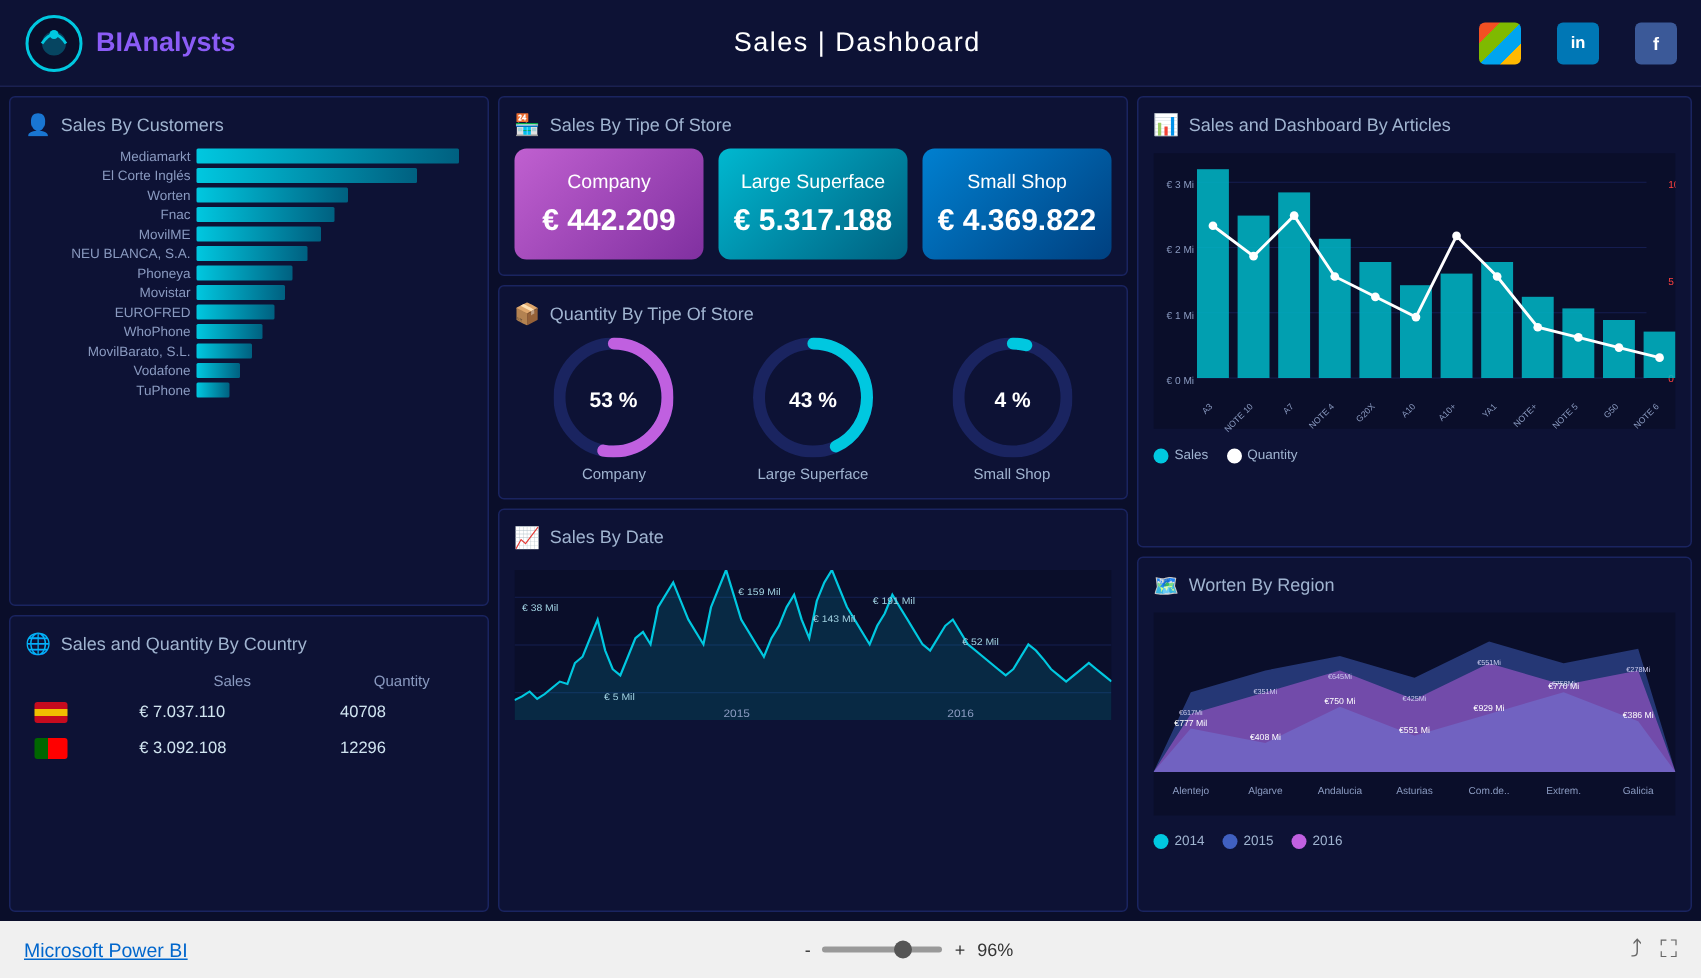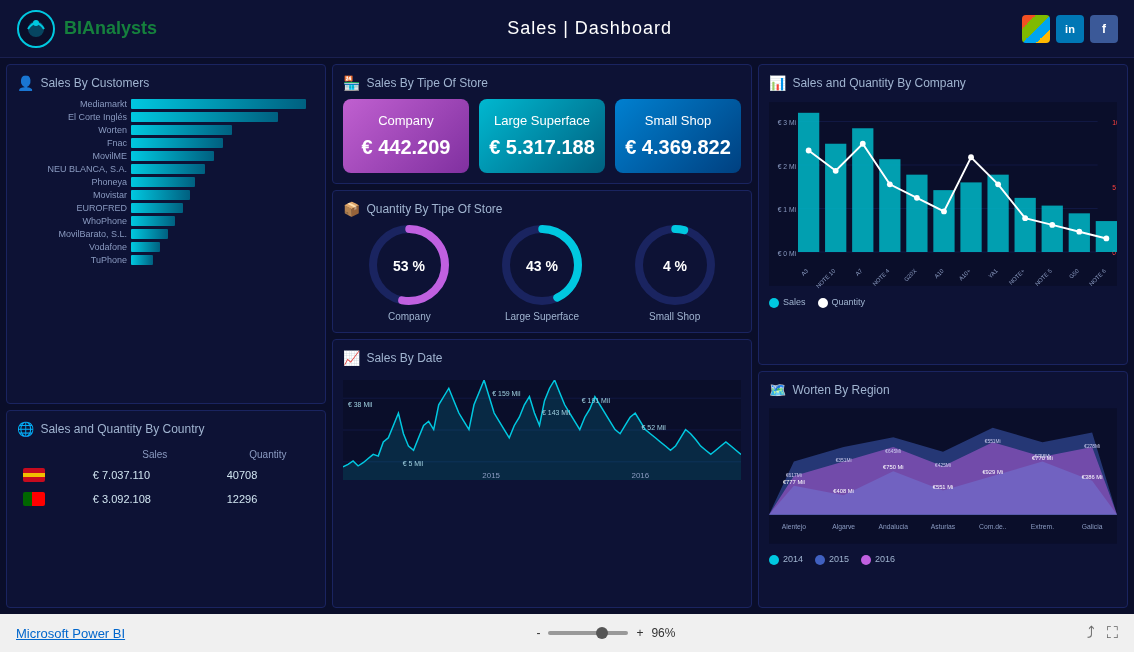--- a/index.html
+++ b/index.html
@@ -24,23 +24,23 @@
     }
     .header-logo {
       display: flex;
       align-items: center;
       gap: 8px;
     }
     .logo-icon {
       width: 40px;
       height: 40px;
     }
-    .logo-text { color: #15803d; font-size: 18px; font-weight: bold; }
+    .logo-text { color: #8b5cf6; font-size: 18px; font-weight: bold; }
     .header-title { font-size: 18px; font-weight: 300; color: #fff; letter-spacing: 1px; text-align: center; }
-    .header-social { display: flex; gap: 6px; text-align: right; }
+    .header-social { display: flex; gap: 24px; text-align: right; }
     .social-btn {
       width: 28px; height: 28px;
       display: flex; align-items: center; justify-content: center;
       border-radius: 4px;
       font-size: 13px; font-weight: bold; color: #fff;
     }
     .social-ms { background: linear-gradient(135deg, #f25022 25%, #7fba00 25%, #7fba00 50%, #00a4ef 50%, #00a4ef 75%, #ffb900 75%); }
     .social-li { background: #0077b5; }
     .social-fb { background: #3b5998; }
 
@@ -494,21 +494,21 @@
   <text x="290" y="108" fill="#8a9ac0" font-size="8">2016</text>
 </svg>
     </div>
   </div>
 
   <div class="right-col">
 
     <div class="panel articles-panel">
       <div class="panel-title">
         <span class="panel-title-icon">📊</span>
-        <span>Sales and Quantity By Company</span>
+        <span>Sales and Dashboard By Articles</span>
       </div>
       <svg viewBox="0 0 360 190" style="width:100%;height:190px;" id="articles-svg">
           <rect width="360" height="190" fill="#0a0e2a"></rect>
           <text x="28" y="24" text-anchor="end" fill="#8a9ac0" font-size="7">€ 3 Mi</text>
           <line x1="30" y1="20" x2="340" y2="20" stroke="#1a2460" stroke-width="0.5"></line>
           <text x="28" y="69" text-anchor="end" fill="#8a9ac0" font-size="7">€ 2 Mi</text>
           <line x1="30" y1="65" x2="340" y2="65" stroke="#1a2460" stroke-width="0.5"></line>
           <text x="28" y="114" text-anchor="end" fill="#8a9ac0" font-size="7">€ 1 Mi</text>
           <line x1="30" y1="110" x2="340" y2="110" stroke="#1a2460" stroke-width="0.5"></line>
           <text x="28" y="159" text-anchor="end" fill="#8a9ac0" font-size="7">€ 0 Mi</text>

